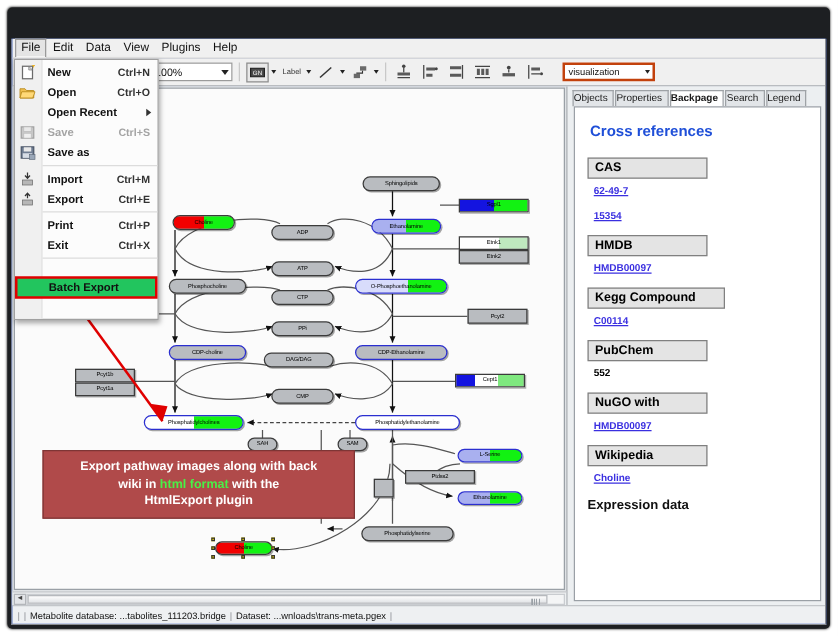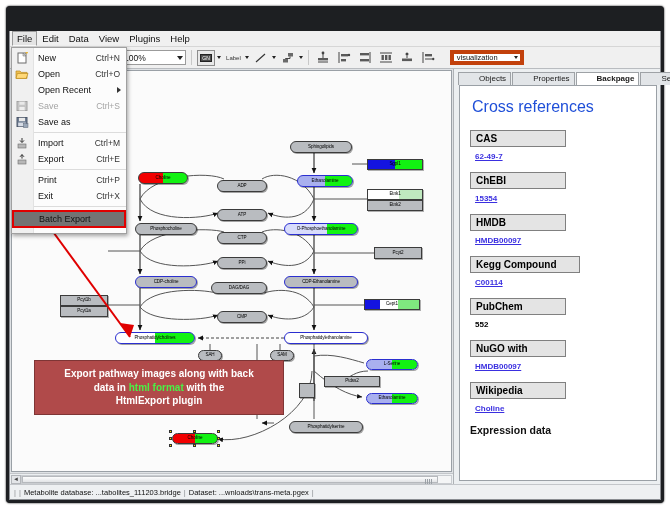--- a/index.html
+++ b/index.html
@@ -92,21 +92,21 @@
   .caret.sm { border-left-width:2.5px;border-right-width:2.5px;border-top-width:3.5px; }
   .tbtn {
     height: 16px; min-width: 16px;
     display: flex; align-items: center; justify-content: center;
     padding: 0 2px; color:#333; font-size:7.5px;
   }
   .tbtn.box { border:1px solid #8d8d8d; background:#e9e9e9; }
   .dropwrap { display:flex; align-items:center; gap:2px; }
   .vis-combo {
     margin-left: 10px;
-    width: 74px; height: 15px; background:#fff; border:4px solid #c2410c;
+    width: 74px; height: 15px; background:#fff; border:2px solid #c2410c;
     display:flex; align-items:center; justify-content:space-between;
     font-size:7.5px; padding:0 2px 0 3px; color:#111;
   }
   
   .body { flex: 1; display: flex; min-height: 0; background:#eceff1; }
   .leftpane {
     position: relative;
     width: 444px;
     border-right: 1px solid #aeb2b6;
     display: flex; flex-direction: column;
@@ -130,34 +130,34 @@
     background: repeating-linear-gradient(to right,#9aa0a6 0 1px, transparent 1px 2px); }
   
   .rightpane { flex:1; display:flex; flex-direction:column; background:#eceff1; min-width:0; }
   .tabstrip {
     display:flex; align-items:flex-end; gap:1px;
     height: 16px; padding: 2px 2px 0 4px;
     background:#eceff1;
     font-size: 8px;
   }
   .tabstrip .tab {
-    padding: 1px 4px 1px 20px;
+    padding: 1px 4px 1px 0;
     border: 1px solid #9ea2a6; border-bottom:none;
     background: #e2e5e8; color:#1a1a1a;
     line-height: 1.25;
   }
   .tabstrip .tab.sel { background:#fff; font-weight:bold; padding-bottom:2px; margin-bottom:-1px; }
   .backpage {
     flex:1; margin: 0 3px 3px 5px;
     background:#ffffff; border:1px solid #9aa0a6;
     overflow:hidden; position:relative;
     padding: 10px 8px 4px 10px;
     font-size: 9px; color:#111;
   }
-  .bp-title { color:#1f4fd8; font-weight:normal; font-size:16px; margin: 2px 0 14px 2px; }
+  .bp-title { color:#1f4fd8; font-weight:bold; font-size:12px; margin: 2px 0 14px 2px; }
   .xref-head {
     display:inline-block;
     border:1px solid #808080; background:#e4e4e4;
     font-weight:bold; font-size:10px; color:#000;
     padding: 2px 22px 2px 5px; min-width:96px;
     margin-bottom: 5px;
   }
   .xref-val { font-size:8px; margin: 0 0 11px 5px; }
   .xref-val a { color:#3a2fe0; text-decoration: underline; font-weight:bold; }
   .xref-val.plain { color:#000; font-weight:bold; }
@@ -177,32 +177,33 @@
     box-shadow: 1px 2px 4px rgba(0,0,0,.35);
     z-index: 60; padding: 2px 0;
     font-size: 9px;
   }
   .menupop .gutter { position:absolute; left:0; top:0; bottom:0; width:22px; background:#f0f0f0; border-right:1px solid #e2e2e2; }
   .menupop .row {
     position: relative; z-index:1;
     display:flex; align-items:center;
     height: 16px; padding-left: 22px; color:#111;
     white-space: nowrap;
+    font-weight: bold;
   }
   .menupop .row .lbl { flex:1; padding-left:4px; }
   .menupop .row .acc { color:#333; padding-right:6px; font-size:8.5px; }
   .menupop .row.disabled .lbl, .menupop .row.disabled .acc { color:#a4a4a4; }
   .menupop .row .ico { position:absolute; left:3px; top:2px; width:14px; height:12px; }
   .menupop .row .arrow { position:absolute; right:5px; width:0;height:0;
       border-top:3px solid transparent;border-bottom:3px solid transparent;border-left:4px solid #333; }
   .menupop .divider { height:1px; background:#dcdcdc; margin: 2px 0 2px 22px; position:relative; z-index:1;}
   .menupop .row.highlight {
-    background:#737373;
+    background:#22c55e;
     outline: 2px solid #e00000; outline-offset:-1px;
-    margin: 4px 1px;
+    margin: 15px 1px;
   }
   
   .node {
     position:absolute; display:flex; align-items:center; justify-content:center;
     font-size: 4.6px; color:#000; text-align:center;
     line-height:1; letter-spacing:-.1px; white-space:nowrap;
   }
   .metab {
     background:#b9bcc0; border:1px solid #3b3b3b; border-radius:9px;
     box-shadow: 1px 1px 0 rgba(0,0,0,.35);
@@ -534,21 +535,21 @@
             <div class="node gene" style="left:287px;top:312px;width:16px;height:15px;"></div>
 
             <svg class="redarrow" style="left:0;top:0;width:444px;height:390px">
               <line x1="28" y1="143" x2="118" y2="266" stroke="#e00000" stroke-width="2"></line>
               <path d="M118,266 L108,252 L122,254 z" fill="#e00000"></path>
             </svg>
 
             <div class="callout">
               <div>
                 <span>Export pathway images along with back</span><br>
-                <span>data in </span><span class="hl">html format</span><span> with the</span><br>
+                <span>wiki in </span><span class="hl">html format</span><span> with the</span><br>
                 <span>HtmlExport plugin</span>
               </div>
             </div>
 
           </div>
         </div>
 
         <div class="hscroll">
           <div class="sb-arrow">◄</div>
           <div class="sb-track">
@@ -567,21 +568,20 @@
           <div class="tab"><span>Search</span></div>
           <div class="tab"><span>Legend</span></div>
         </div>
 
         <div class="backpage">
           <div class="bp-title">Cross references</div>
 
           <div class="xref-head">CAS</div>
           <div class="xref-val"><a href="#">62-49-7</a></div>
 
-          <div class="xref-head">ChEBI</div>
           <div class="xref-val"><a href="#">15354</a></div>
 
           <div class="xref-head">HMDB</div>
           <div class="xref-val"><a href="#">HMDB00097</a></div>
 
           <div class="xref-head">Kegg Compound</div>
           <div class="xref-val"><a href="#">C00114</a></div>
 
           <div class="xref-head">PubChem</div>
           <div class="xref-val plain">552</div>

